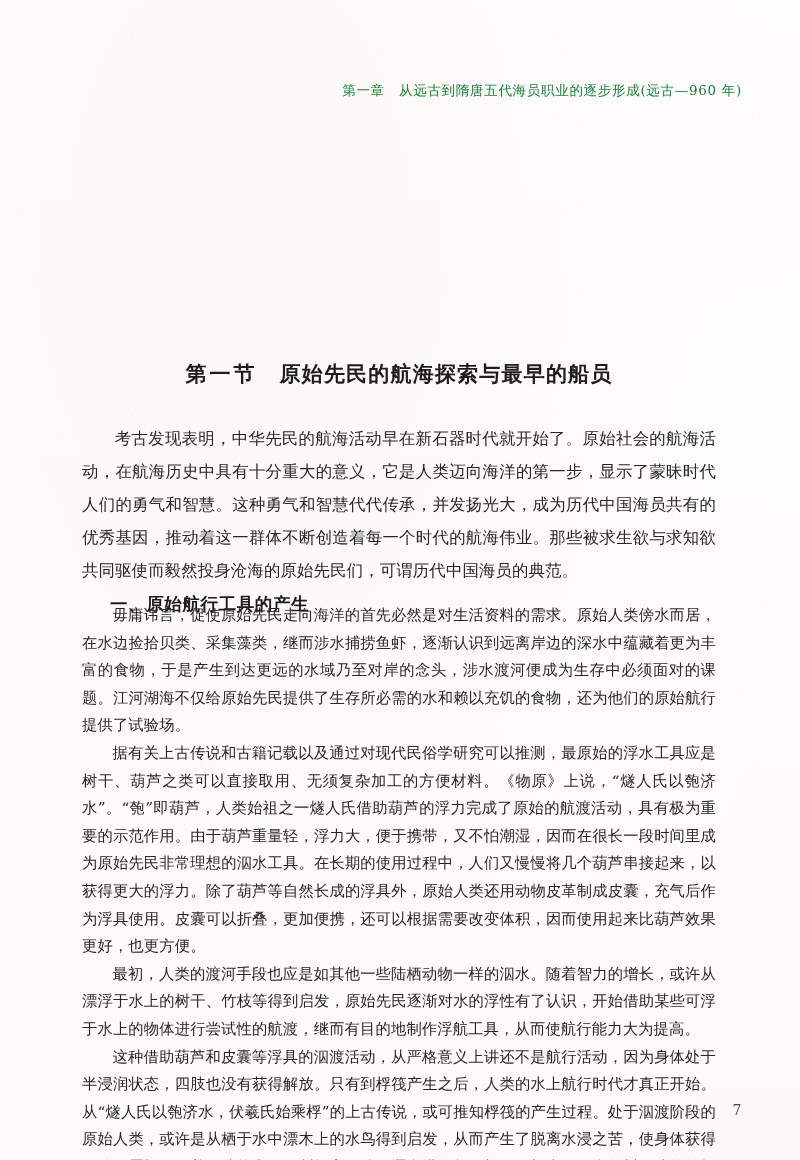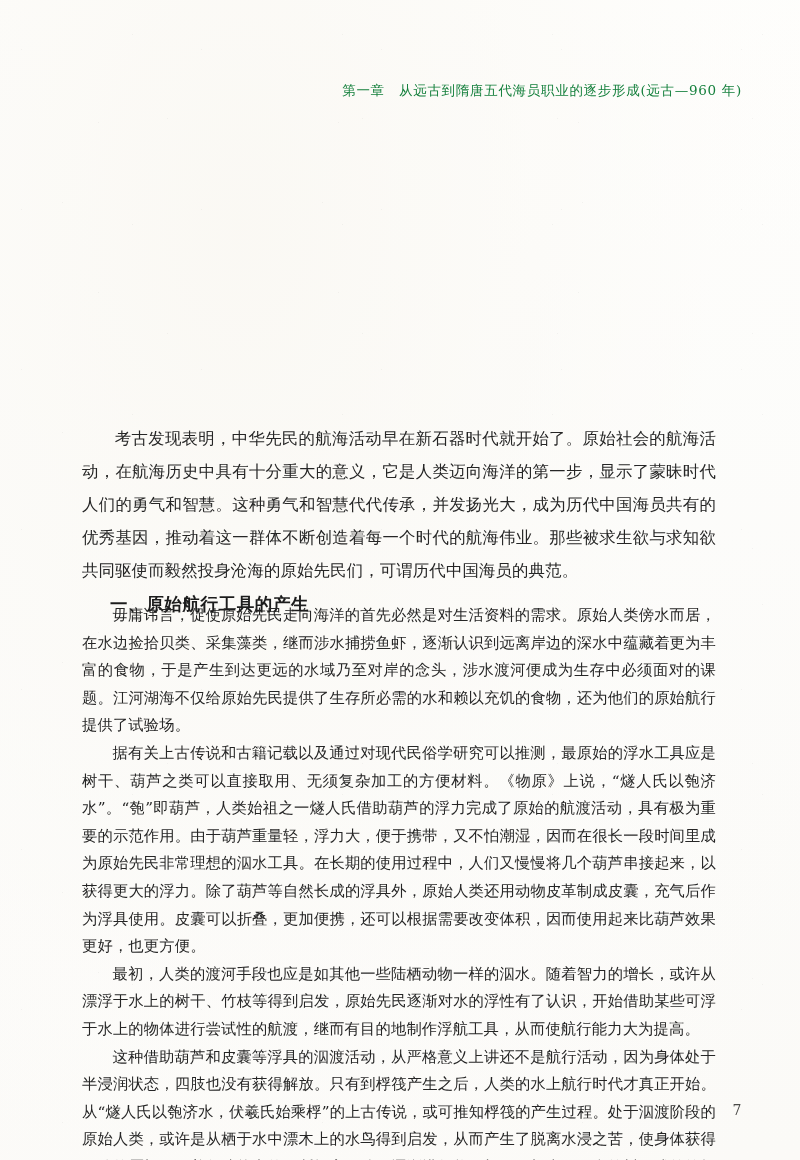--- a/index.html
+++ b/index.html
@@ -179,20 +179,23 @@
 <body>
 
 <div class="page"></div>
 
 <div class="content">
 
   <div class="running-header">第一章　从远古到隋唐五代海员职业的逐步形成(远古—960 年)</div>
 
 
 
+  <div class="section-heading">
+    <span class="sec-num">第一节</span><span>原始先民的航海探索与最早的船员</span>
+  </div>
 
   <div class="para section-intro">
     <p>考古发现表明，中华先民的航海活动早在新石器时代就开始了。原始社会的航海活动，在航海历史中具有十分重大的意义，它是人类迈向海洋的第一步，显示了蒙昧时代人们的勇气和智慧。这种勇气和智慧代代传承，并发扬光大，成为历代中国海员共有的优秀基因，推动着这一群体不断创造着每一个时代的航海伟业。那些被求生欲与求知欲共同驱使而毅然投身沧海的原始先民们，可谓历代中国海员的典范。</p>
   </div>
 
   <div class="subsection-heading">一、原始航行工具的产生</div>
 
   <div class="para body-block">
     <p>毋庸讳言，促使原始先民走向海洋的首先必然是对生活资料的需求。原始人类傍水而居，在水边捡拾贝类、采集藻类，继而涉水捕捞鱼虾，逐渐认识到远离岸边的深水中蕴藏着更为丰富的食物，于是产生到达更远的水域乃至对岸的念头，涉水渡河便成为生存中必须面对的课题。江河湖海不仅给原始先民提供了生存所必需的水和赖以充饥的食物，还为他们的原始航行提供了试验场。</p>
     <p>据有关上古传说和古籍记载以及通过对现代民俗学研究可以推测，最原始的浮水工具应是树干、葫芦之类可以直接取用、无须复杂加工的方便材料。《物原》上说，“燧人氏以匏济水”。“匏”即葫芦，人类始祖之一燧人氏借助葫芦的浮力完成了原始的航渡活动，具有极为重要的示范作用。由于葫芦重量轻，浮力大，便于携带，又不怕潮湿，因而在很长一段时间里成为原始先民非常理想的泅水工具。在长期的使用过程中，人们又慢慢将几个葫芦串接起来，以获得更大的浮力。除了葫芦等自然长成的浮具外，原始人类还用动物皮革制成皮囊，充气后作为浮具使用。皮囊可以折叠，更加便携，还可以根据需要改变体积，因而使用起来比葫芦效果更好，也更方便。</p>

